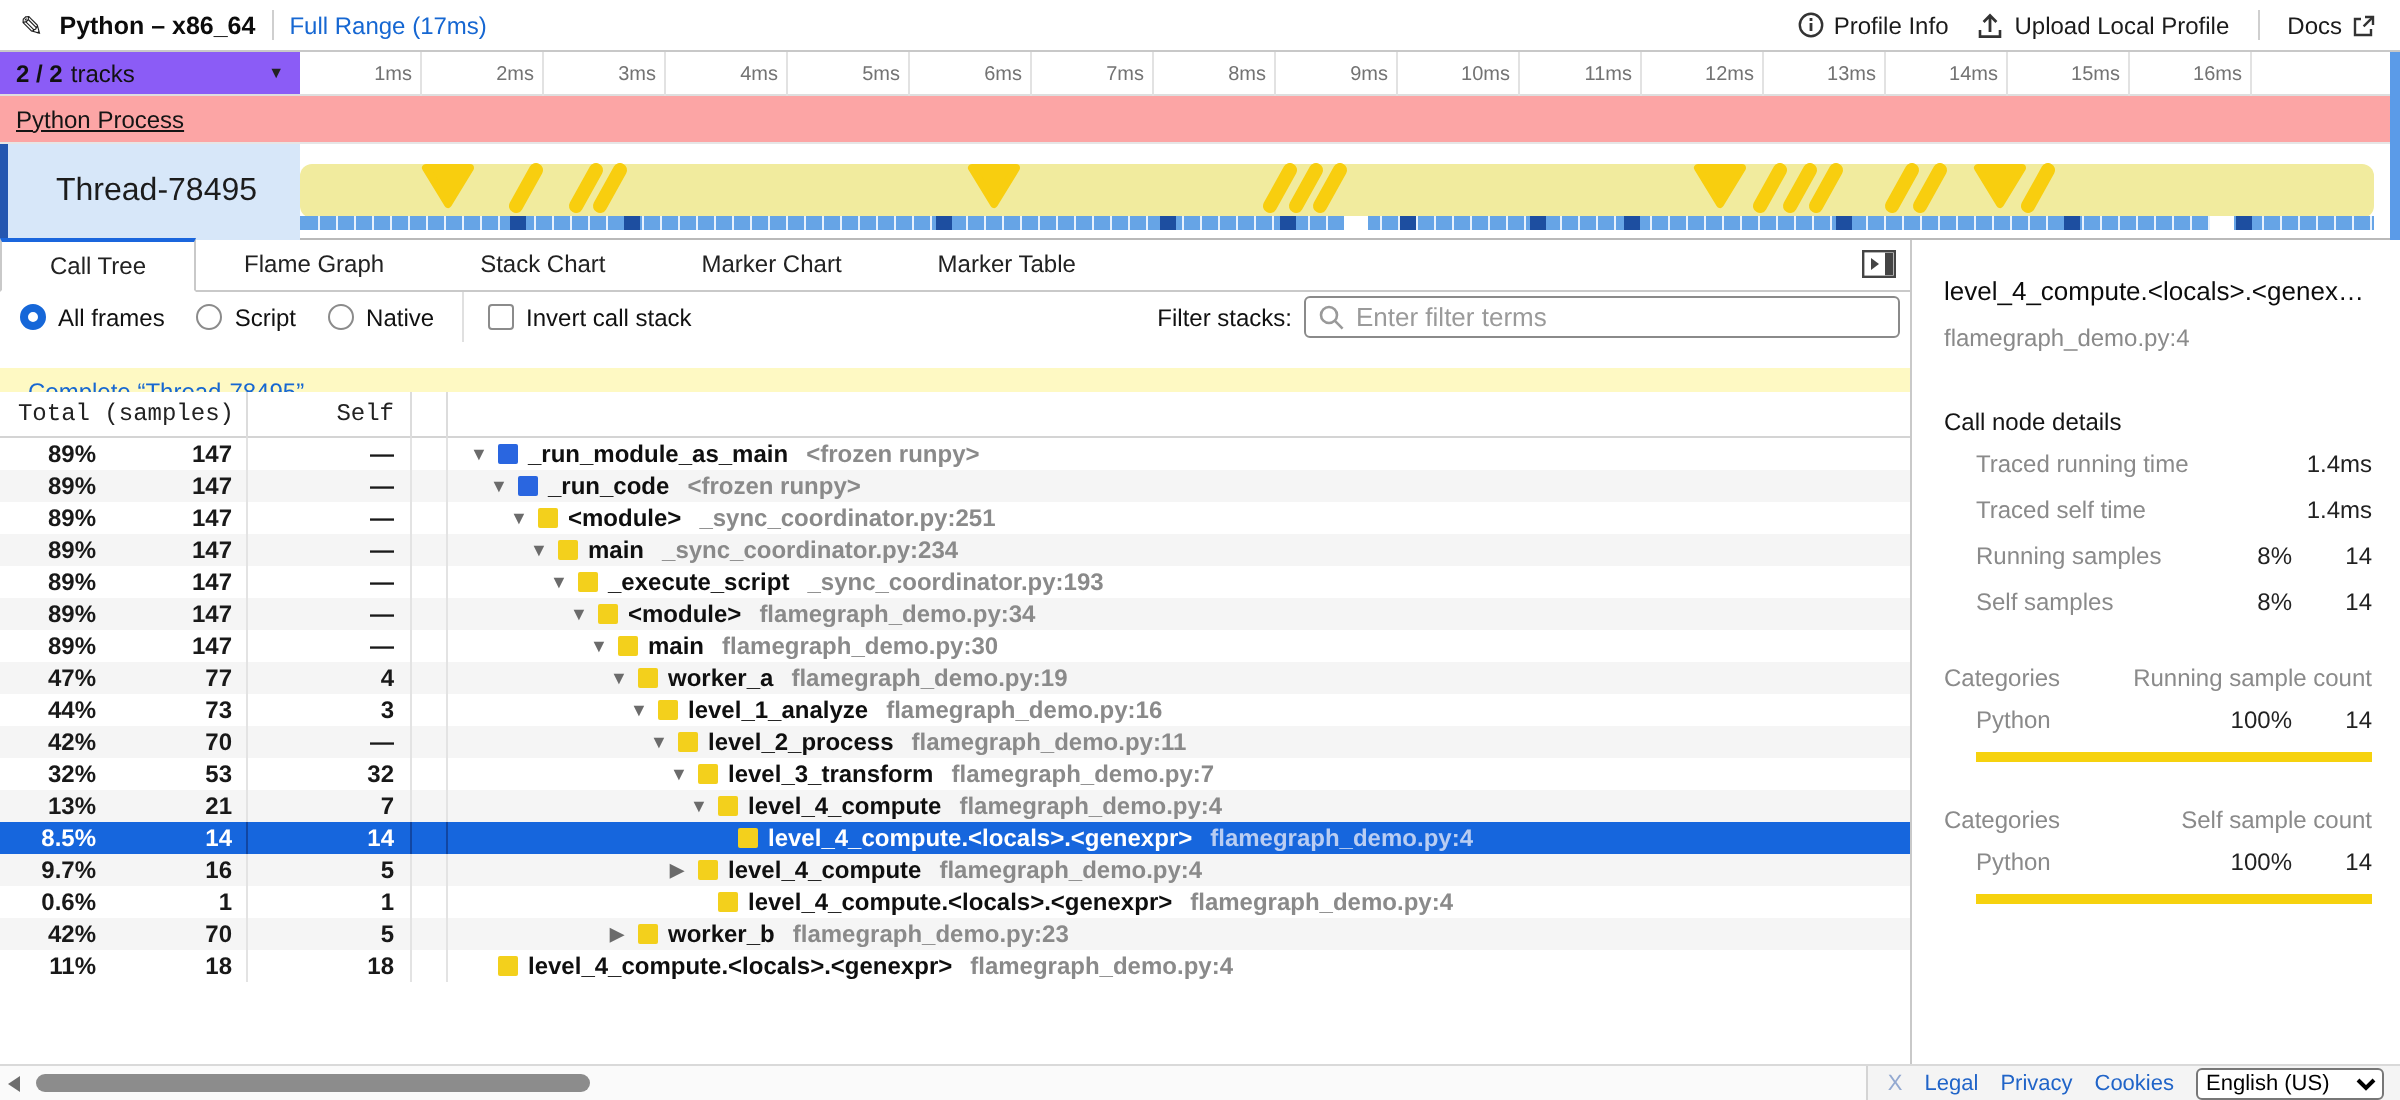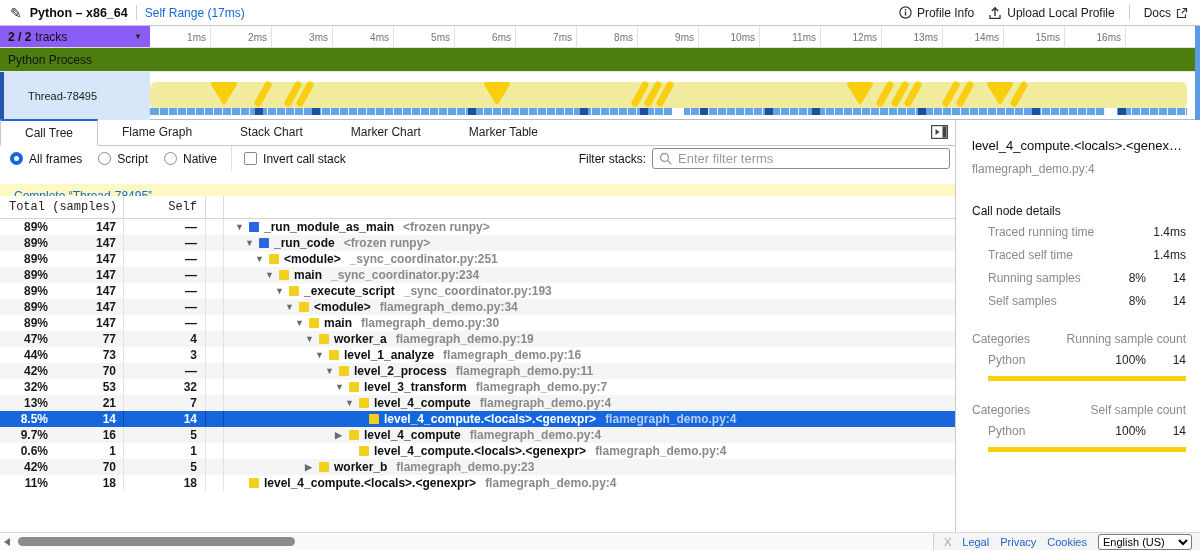--- a/index.html
+++ b/index.html
@@ -25,25 +25,25 @@
 
   
   #tracks-ctl { left:0; top:26px; width:150px; height:22px; border-bottom:1px solid #dedede;
     display:flex; align-items:center; padding:0 8px; font-size:12px; cursor:pointer; background:#8b5cf6; }
   #tracks-ctl b { font-weight:bold; margin-right:4px; }
   #tracks-ctl .dd { margin-left:auto; font-size:8px; color:#222; }
   #ruler { left:150px; top:26px; width:1050px; height:22px; display:flex; border-bottom:1px solid #dedede; background:#fff; }
   .tick { width:61px; height:22px; border-right:1px solid #e2e2e2; font-size:10px; color:#737373;
     display:flex; align-items:center; justify-content:flex-end; padding-right:4px; flex:0 0 61px; }
   #process-row { left:0; top:48px; width:1200px; height:24px; border-bottom:1px solid #e6e6e6;
-    display:flex; align-items:center; padding-left:8px; font-size:12px; color:#141414; background:#4d7c0f; }
+    display:flex; align-items:center; padding-left:8px; font-size:12px; color:#141414; background:#fca5a5;text-decoration:underline; }
   #thread-row { left:0; top:72px; width:1200px; height:48px; border-bottom:1px solid #b9b9b9; background:#fff; }
   #thread-header { left:0; top:72px; width:150px; height:48px; background:#d7e7f9;
     border-left:4px solid #2456b0; display:flex; align-items:center; padding-left:24px;
-    font-size:11px; color:#1c1c1c; cursor:pointer; }
+    font-size:16px; color:#1c1c1c; cursor:pointer; }
   #track-canvas { left:150px; top:72px; width:1037px; height:48px; cursor:crosshair; }
   #edge-strip { left:1195px; top:26px; width:5px; height:94px; background:#5b9be8; }
 
   
   #tabbar { left:0; top:120px; width:1200px; height:26px; border-bottom:1px solid #c9c9c9;
     display:flex; align-items:flex-end; background:#fff; }
   .tab { padding:5px 24px 5px 24px; font-size:12px; color:#222; cursor:pointer; height:25px; }
   .tab.active { border:1px solid #c9c9c9; border-top:2px solid #1a66dd; border-bottom:1px solid #fff;
     margin-bottom:-1px; background:#fff; height:27px; padding-top:5px; }
   #panel-toggle { position:absolute; left:931px; top:5px; width:17px; height:14px; cursor:pointer; }
@@ -123,21 +123,21 @@
 </head>
 <body>
 
 <div id="app">
 
   <div id="topbar" class="abs">
     <div class="left">
       <span class="pencil">✎</span>
       <span class="profile-name">Python – x86_64</span>
       <span class="vsep"></span>
-      <span class="link">Self Range (17ms)</span>
+      <span class="link">Full Range (17ms)</span>
     </div>
     <div class="right">
       <span class="topbtn">
         <svg class="icon-svg" width="13" height="13" viewBox="0 0 13 13">
             <circle cx="6.5" cy="6.5" r="5.6" fill="none" stroke="#333" stroke-width="1.2"></circle>
             <rect x="5.8" y="5.5" width="1.4" height="4" fill="#333"></rect>
             <rect x="5.8" y="3" width="1.4" height="1.5" fill="#333"></rect>
           </svg>
         <span>Profile Info</span>
       </span>

